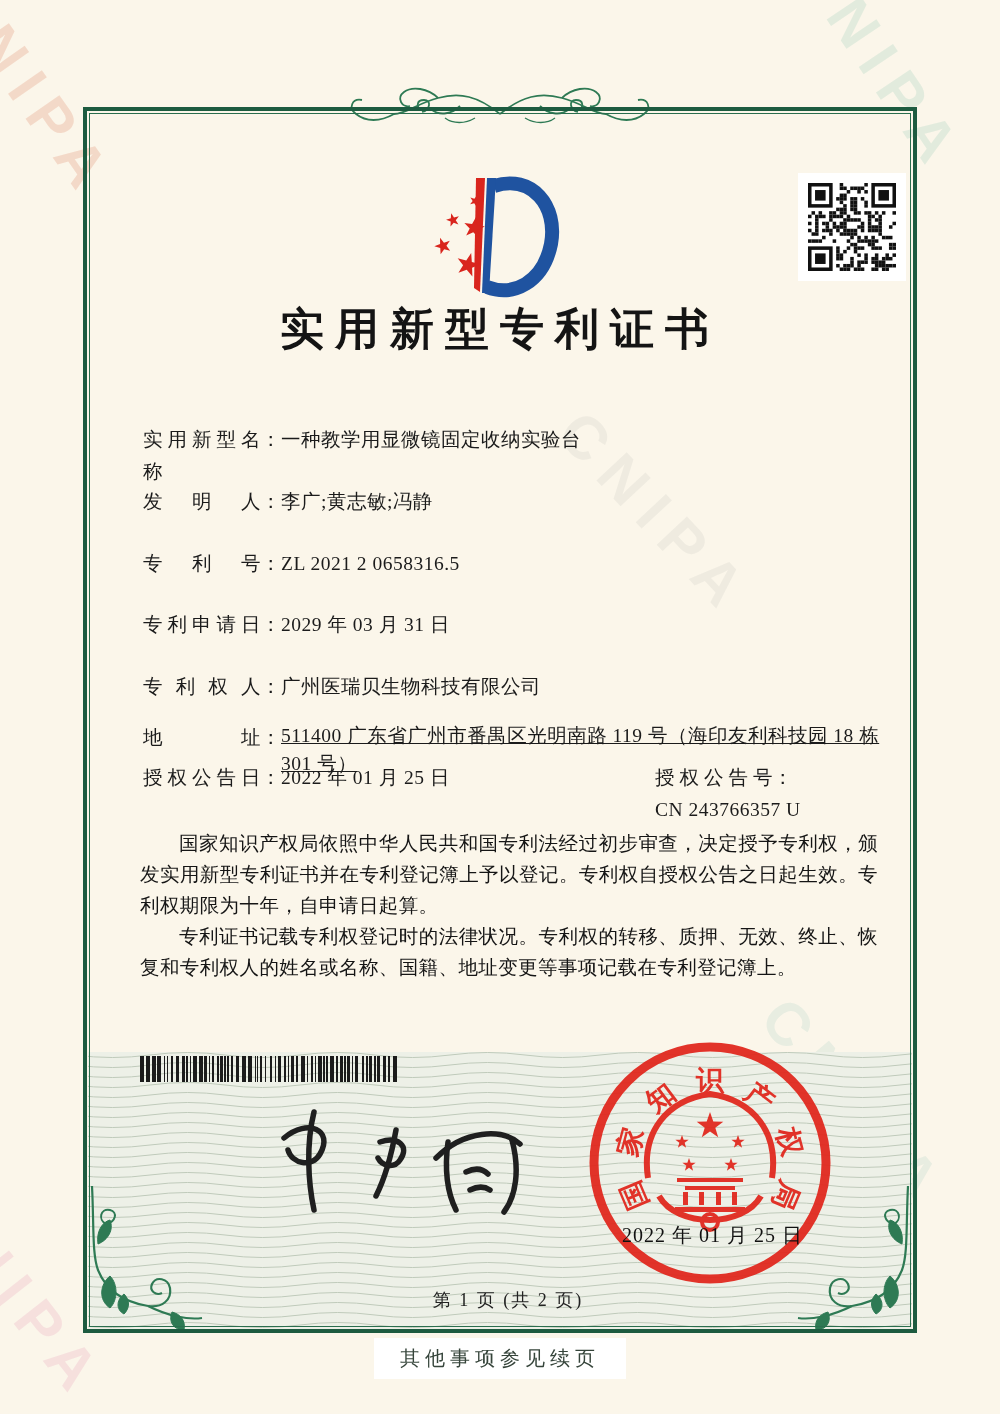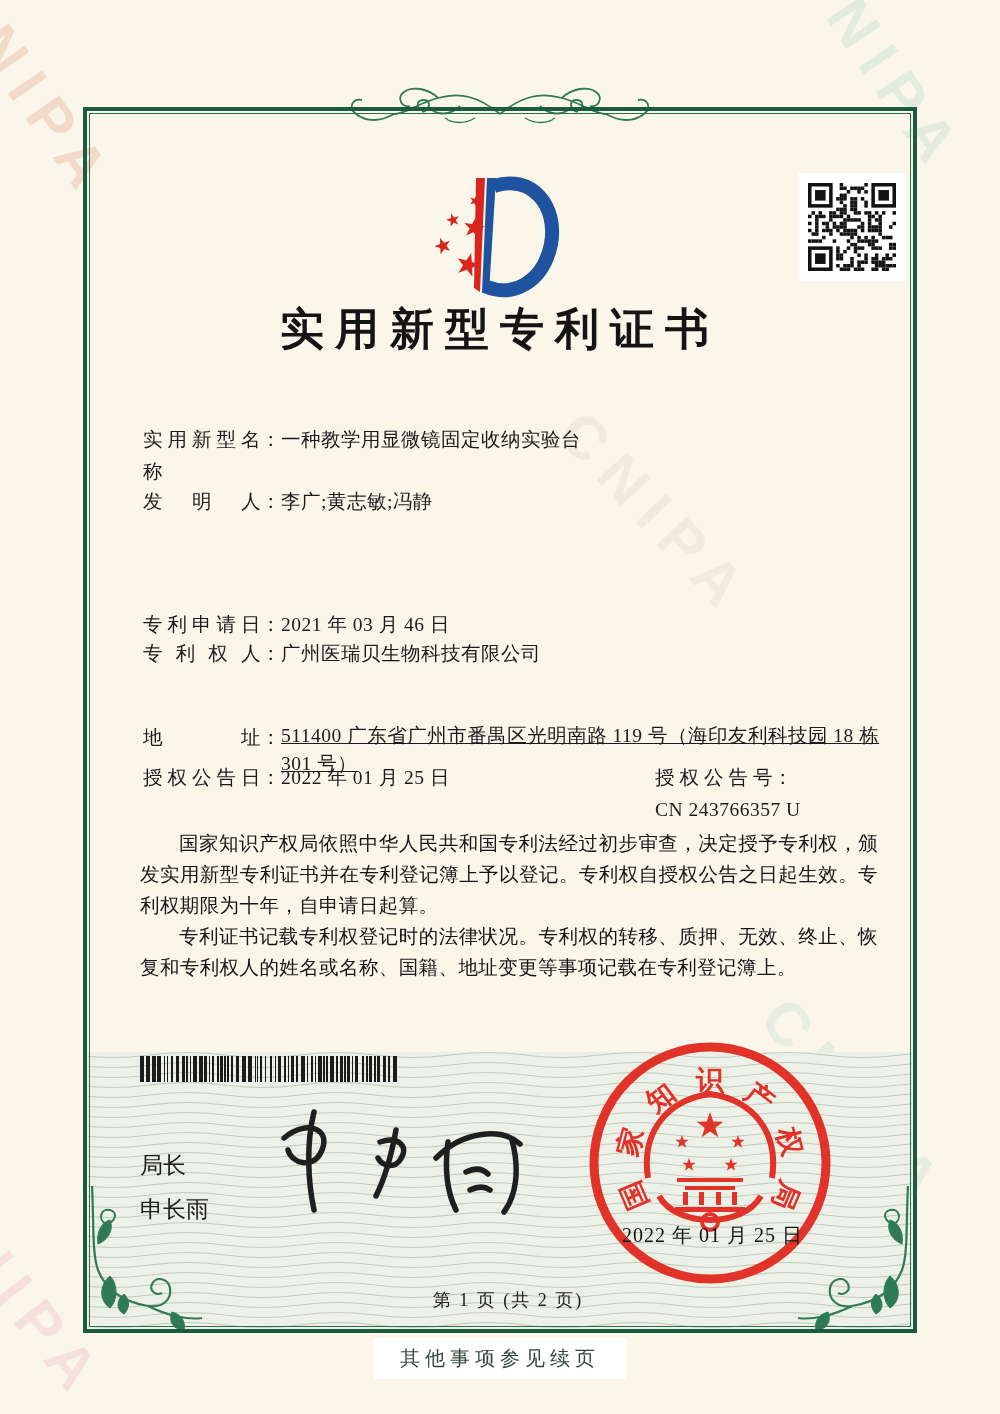--- a/index.html
+++ b/index.html
@@ -335,24 +335,27 @@
   </div>
 
   <div class="title">实用新型专利证书</div>
 
   <div class="frow" style="top:424px;">
     <span class="flabel">实用新型名称</span><span class="fcolon">：</span><span class="fvalue">一种教学用显微镜固定收纳实验台</span>
   </div>
   <div class="frow" style="top:486px;">
     <span class="flabel">发明人</span><span class="fcolon">：</span><span class="fvalue">李广;黄志敏;冯静</span>
   </div>
+  <div class="frow" style="top:548px;">
+    <span class="flabel">专利号</span><span class="fcolon">：</span><span class="fvalue">ZL 2021 2 0658316.5</span>
+  </div>
   <div class="frow" style="top:609px;">
-    <span class="flabel">专利申请日</span><span class="fcolon">：</span><span class="fvalue">2021 年 03 月 46 日</span>
-  </div>
-  <div class="frow" style="top:638px;">
+    <span class="flabel">专利申请日</span><span class="fcolon">：</span><span class="fvalue">2029 年 03 月 31 日</span>
+  </div>
+  <div class="frow" style="top:671px;">
     <span class="flabel">专利权人</span><span class="fcolon">：</span><span class="fvalue">广州医瑞贝生物科技有限公司</span>
   </div>
   <div class="frow" style="top:722px;">
     <span class="flabel">地址</span><span class="fcolon">：</span><span class="fvalue" style="line-height:28px;text-decoration:underline;">511400 广东省广州市番禺区光明南路 119 号（海印友利科技园 18 栋 301 号）</span>
   </div>
 
   <div class="frow" style="top:762px;width:760px;">
     <span class="flabel">授权公告日</span><span class="fcolon">：</span><span class="fvalue">2022 年 01 月 25 日</span>
     <span class="grant-right">
       <span class="flabel">授权公告号</span><span class="fcolon">：</span><span class="fvalue">CN 243766357 U</span>
@@ -415,24 +418,20 @@
       <span style="width: 2.4px; margin-right: 1.74927px;"></span>
       <span style="width: 2.4px; margin-right: 1.38601px;"></span>
       <span style="width: 2.4px; margin-right: 2.64853px;"></span>
       <span style="width: 1.4px; margin-right: 1.5624px;"></span>
       <span style="width: 2.4px; margin-right: 2.86407px;"></span>
       <span style="width: 3.6px; margin-right: 1.5936px;"></span>
       <span style="width: 2.4px; margin-right: 3.20881px;"></span>
       <span style="width: 3.6px; margin-right: 3.24739px;"></span>
     </div>
 
-  <div class="director">
-    <div>局长</div>
-    <div>申长雨</div>
-  </div>
 
   <svg class="signature" width="270" height="125" viewBox="0 0 270 125">
     <g fill="none" stroke="#1f1f1f" stroke-width="5.5" stroke-linecap="round">
       <path d="M46,12 C38,44 40,82 46,110"></path>
       <path d="M16,38 C40,18 66,30 52,54 C44,68 24,64 20,50"></path>
       <path d="M128,30 C124,52 118,76 108,96"></path>
       <path d="M112,42 C130,36 142,46 132,60 C126,69 114,66 110,58"></path>
       <path d="M168,58 C196,30 234,28 252,44"></path>
       <path d="M180,42 C176,72 180,94 188,110"></path>
       <path d="M244,40 C252,70 248,96 236,112"></path>

